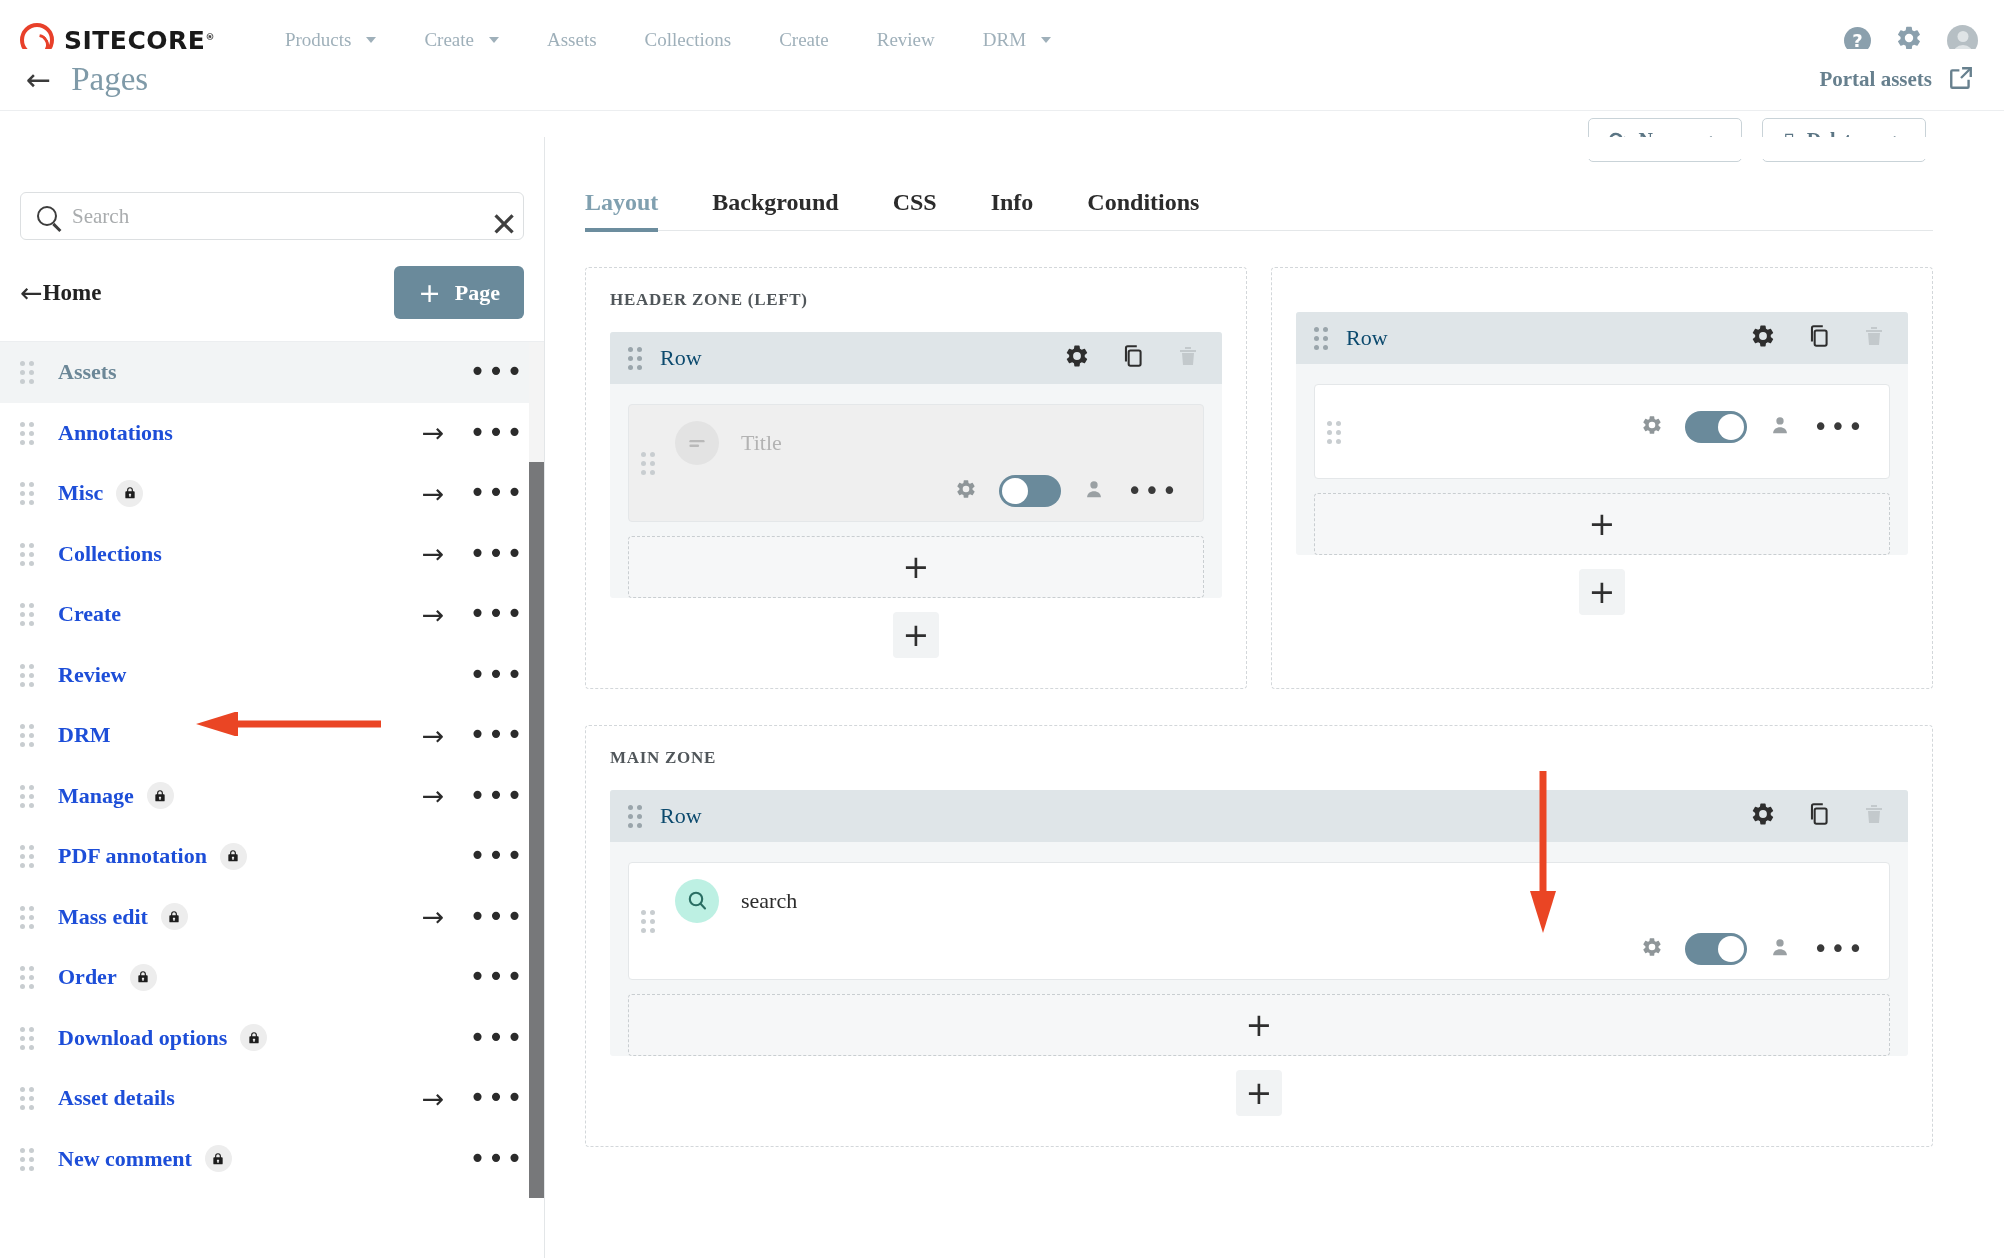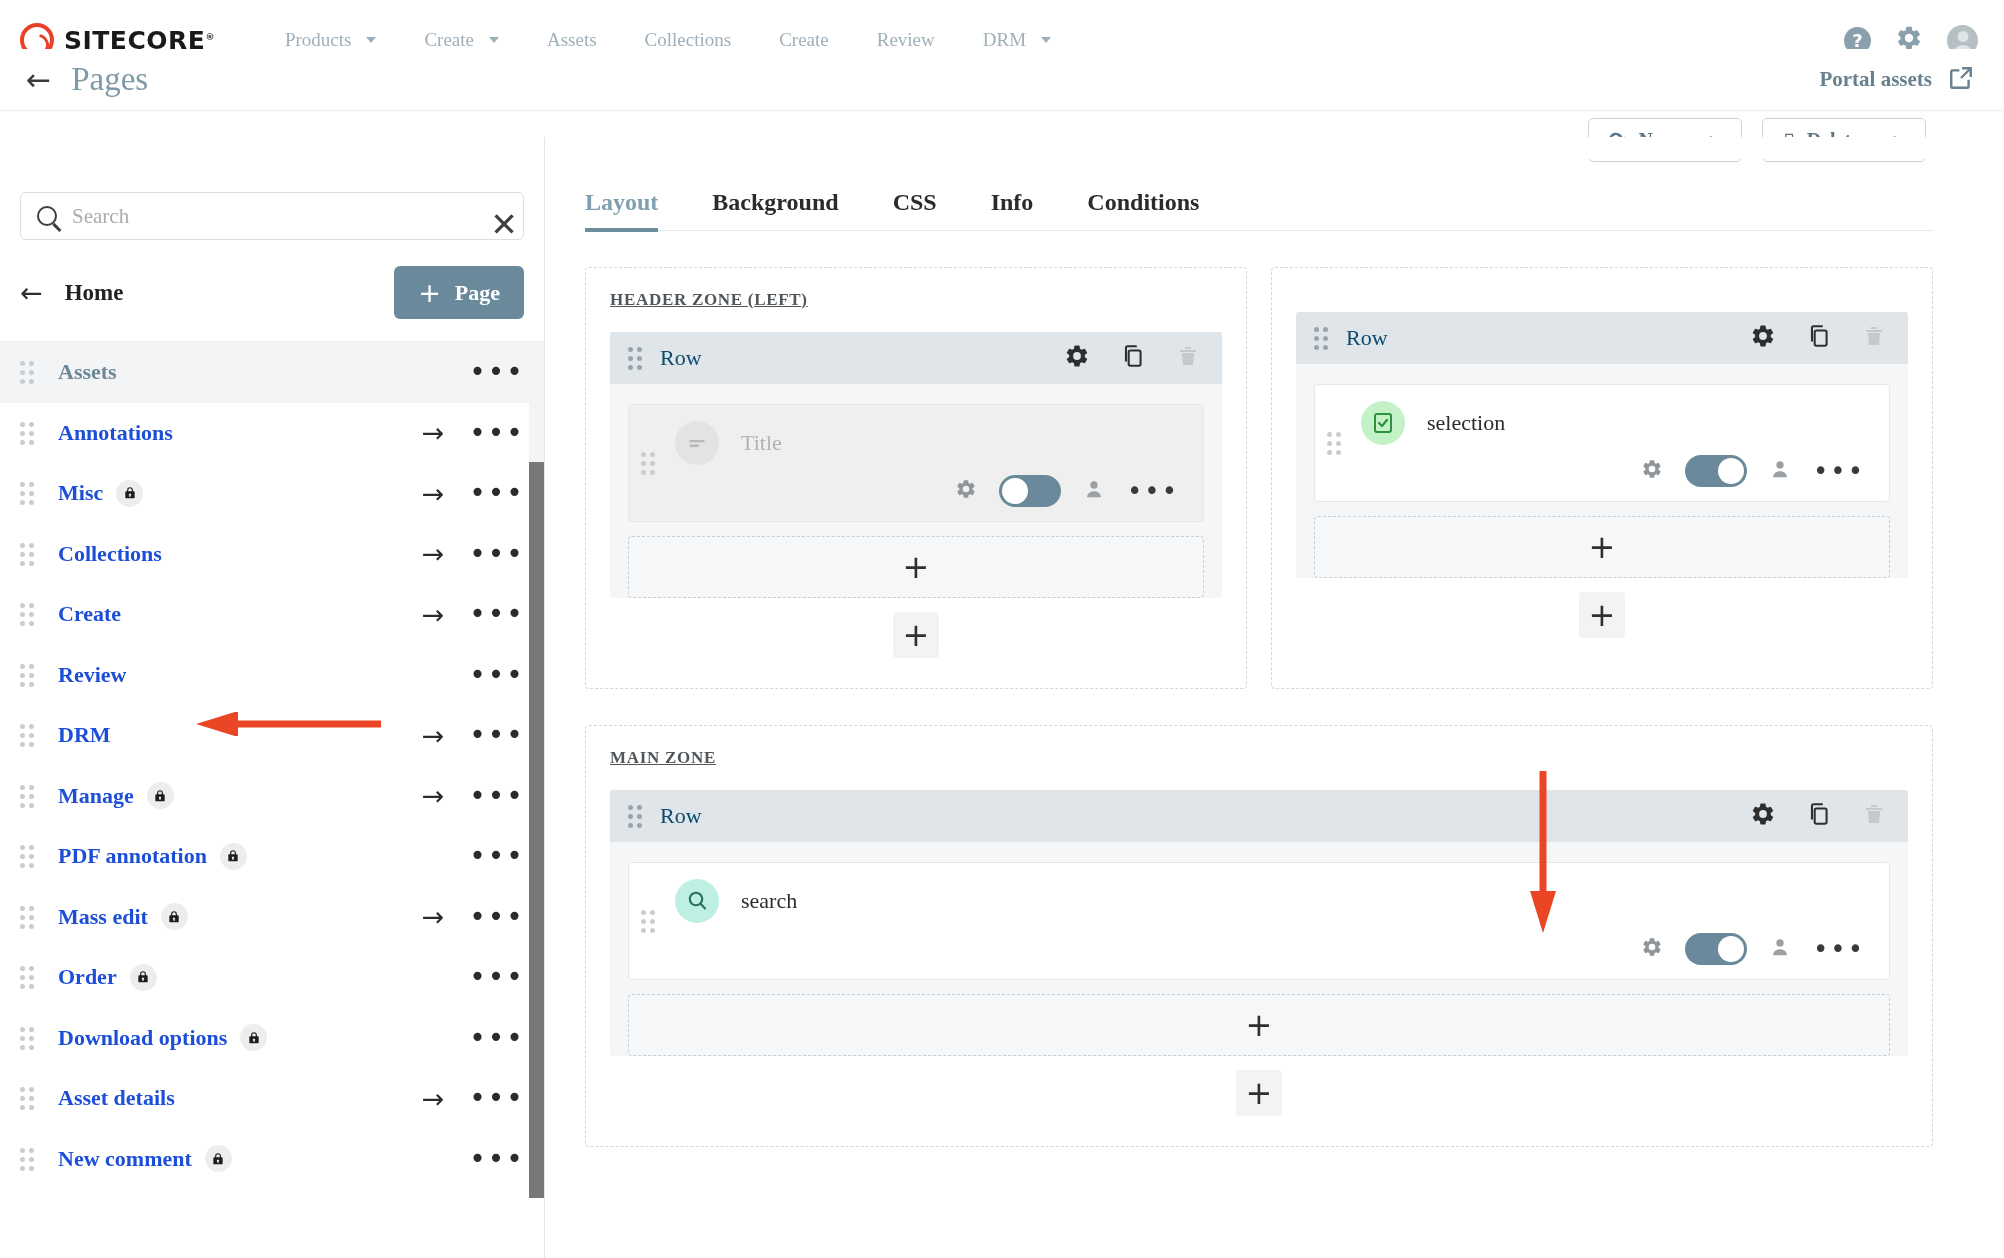--- a/index.html
+++ b/index.html
@@ -87,21 +87,21 @@
     margin:55px 20px 0 20px; height:48px; border:1px solid #dcdfe1; border-radius:6px;
     display:flex; align-items:center; gap:13px; padding:0 16px; background:#fff;
   }
   .search-glyph { width:20px;height:20px;border:2.4px solid #3d3d3d;border-radius:50%; position:relative; flex:none;}
   .search-glyph::after{content:"";position:absolute;right:-7px;bottom:-5px;width:10px;height:2.6px;background:#3d3d3d;transform:rotate(45deg);}
   .search-input { border:none;outline:none;font-size:21px;color:#333;width:100%;background:transparent;
     font-family:"Liberation Serif",serif;}
   .search-input::placeholder{color:#a9acae;}
   .home-row { display:flex; align-items:center; margin:26px 20px 16px 20px; }
   .home-back { font-size:27px; color:#2f2f2f; cursor:pointer; font-family:"DejaVu Sans",sans-serif; line-height:1;}
-  .home-label { margin-left:22px; font-size:23px; font-weight:bold; color:#222; }
+  .home-label { font-size:23px; font-weight:bold; color:#222; }
   .page-btn {
     margin-left:auto; background:#6a8a9b; color:#fff; border-radius:6px; height:53px;
     display:flex; align-items:center; gap:14px; padding:0 24px; cursor:pointer;
     font-size:22px; font-weight:bold;
   }
   .page-btn .plus { font-size:27px; font-family:"DejaVu Sans",sans-serif; font-weight:normal; line-height:1;}
 
   .tree { position:relative; height:856px; overflow:hidden; }
   .tree-item {
     display:flex; align-items:center; height:60.5px; padding:0 0 0 20px; cursor:pointer; position:relative;
@@ -134,21 +134,21 @@
   .tab { padding:0 0 14px 0; margin-right:54px; font-size:24px; font-weight:bold; color:#2b2b2b; cursor:pointer; position:relative; }
   .tab.active { color:#80a0b0; }
   .tab.active::after { content:""; position:absolute; left:0; right:0; bottom:-2px; height:4px; background:#6c8d9e; }
 
   .zones-row { display:flex; gap:24px; margin:36px 0 0 40px; }
   .zone {
     border:1px dashed #d3d7da; border-radius:4px; padding:22px 24px 30px 24px;
     width:662px; background:#fff;
   }
   .zone.wide { width:1348px; }
-  .zone-title { font-size:17px; font-weight:bold; letter-spacing:0.7px; color:#50565a; text-transform:uppercase;text-decoration:underline; }
+  .zone-title { font-size:17px; font-weight:bold; letter-spacing:0.7px; color:#50565a; text-transform:uppercase; }
   .row-card { margin-top:22px; background:#f4f6f7; border-radius:3px; }
   .row-head {
     background:#dfe5e8; height:52px; display:flex; align-items:center; padding:0 22px 0 18px; border-radius:3px 3px 0 0;
   }
   .row-head .grip i { background:#9aa5ab; }
   .row-head-label { margin-left:18px; font-size:22px; font-weight:normal; color:#0c4a6e; }
   .row-head-icons { margin-left:auto; display:flex; align-items:center; gap:30px; }
   .gear-dark svg { width:26px;height:26px; fill:#2e2e2e; }
   .copy-ico svg { width:26px;height:26px; }
   .trash-ico svg { width:24px;height:26px; fill:#c3c9cc; }
@@ -642,29 +642,20 @@
             </div>
             <div class="comp-card white">
               <span class="comp-grip grip">
                 <i></i>
                 <i></i>
                 <i></i>
                 <i></i>
                 <i></i>
                 <i></i>
               </span>
-              <div class="comp-top">
-                <span class="comp-bubble" style="background:#c4f2c7">
-                  <svg width="24" height="24" viewBox="0 0 24 24" fill="none" stroke="#2f8f42" stroke-width="2">
-                    <rect x="4" y="3" width="16" height="18" rx="2"></rect>
-                    <path d="M8 12l3 3 5-6" stroke-width="2.2" stroke-linecap="round" stroke-linejoin="round"></path>
-                  </svg>
-                </span>
-                <span class="comp-label">selection</span>
-              </div>
               <div class="comp-ctrls">
                 <span class="gear-grey"><svg viewBox="0 0 24 24">
                     <path d="M19.14 12.94a7.07 7.07 0 000-1.88l2.03-1.58a.5.5 0 00.12-.64l-1.92-3.32a.5.5 0 00-.6-.22l-2.39.96a7.03 7.03 0 00-1.63-.94l-.36-2.54a.5.5 0 00-.5-.42h-3.84a.5.5 0 00-.5.42l-.36 2.54c-.58.24-1.13.55-1.63.94l-2.39-.96a.5.5 0 00-.6.22L2.65 8.84a.5.5 0 00.12.64l2.03 1.58a7.07 7.07 0 000 1.88l-2.03 1.58a.5.5 0 00-.12.64l1.92 3.32c.13.22.39.31.6.22l2.39-.96c.5.39 1.05.7 1.63.94l.36 2.54c.04.24.25.42.5.42h3.84c.25 0 .46-.18.5-.42l.36-2.54c.58-.24 1.13-.55 1.63-.94l2.39.96c.21.09.47 0 .6-.22l1.92-3.32a.5.5 0 00-.12-.64l-2.03-1.58zM12 15.6A3.6 3.6 0 1112 8.4a3.6 3.6 0 010 7.2z"></path>
                   </svg></span>
                 <span class="toggle on">
                   <span class="knob"></span>
                 </span>
                 <span class="person-ico"><svg viewBox="0 0 24 24">
                     <circle cx="12" cy="7.5" r="4"></circle>
                     <path d="M4.5 21c0-4.2 3.4-6.6 7.5-6.6s7.5 2.4 7.5 6.6z"></path>

